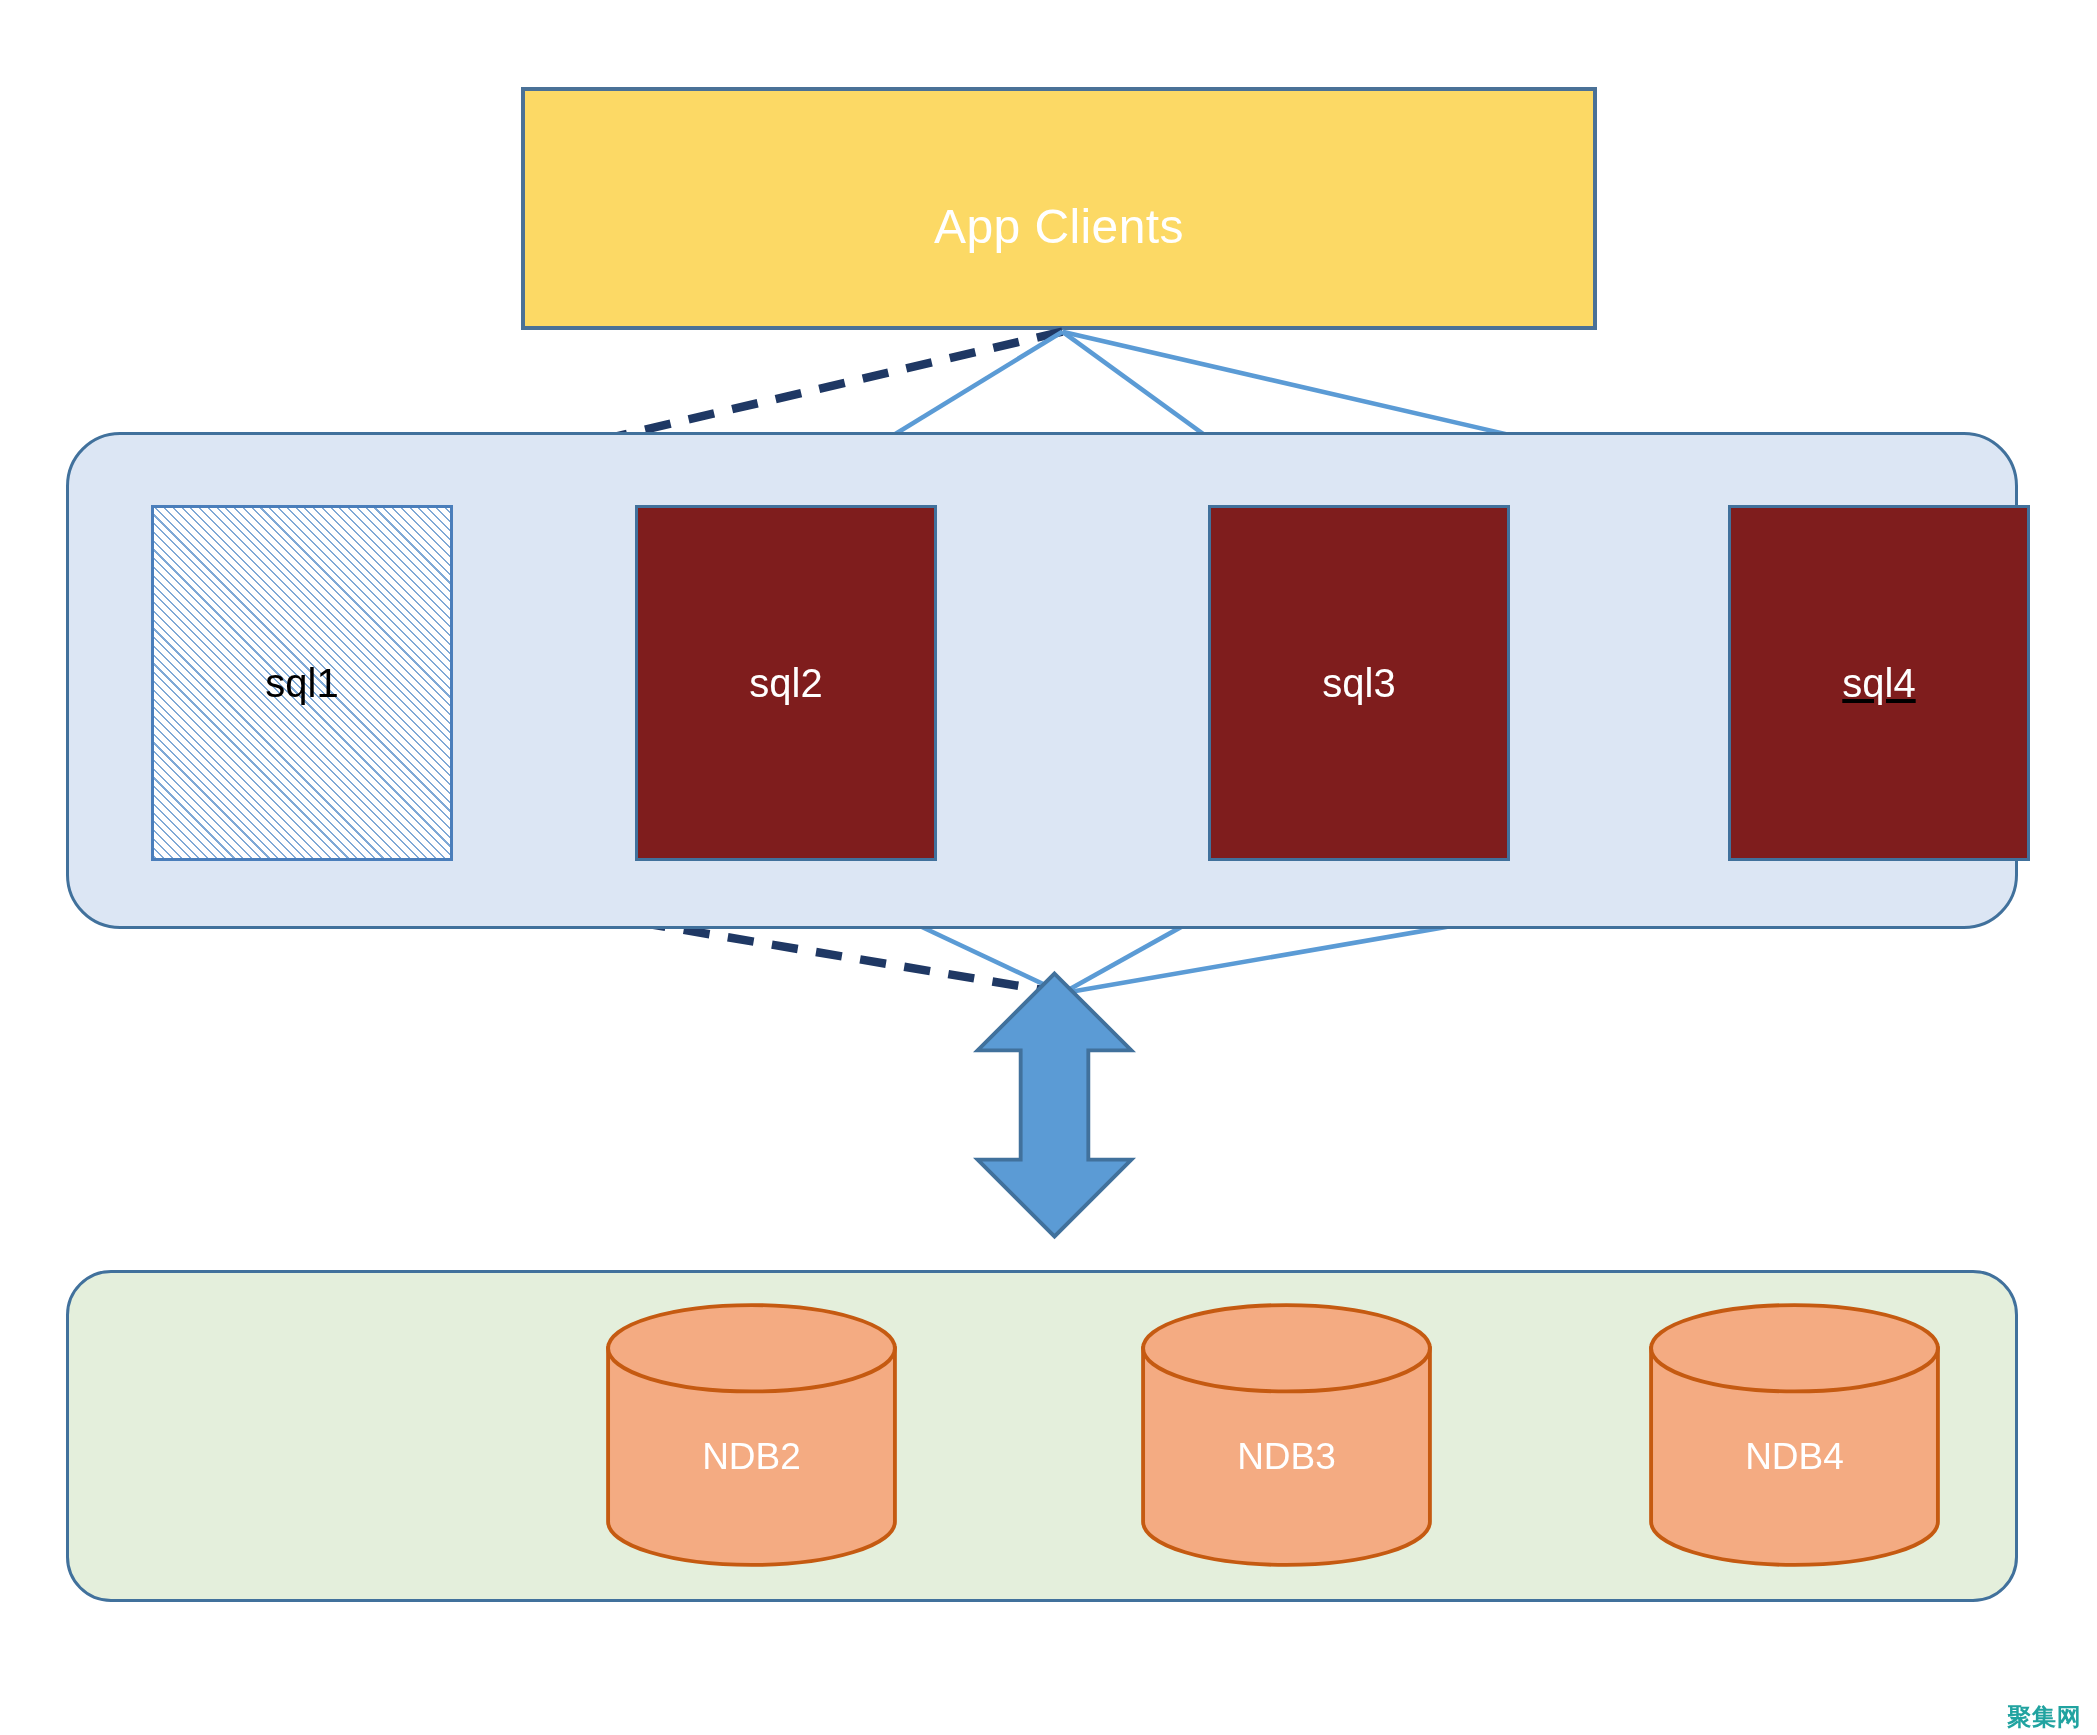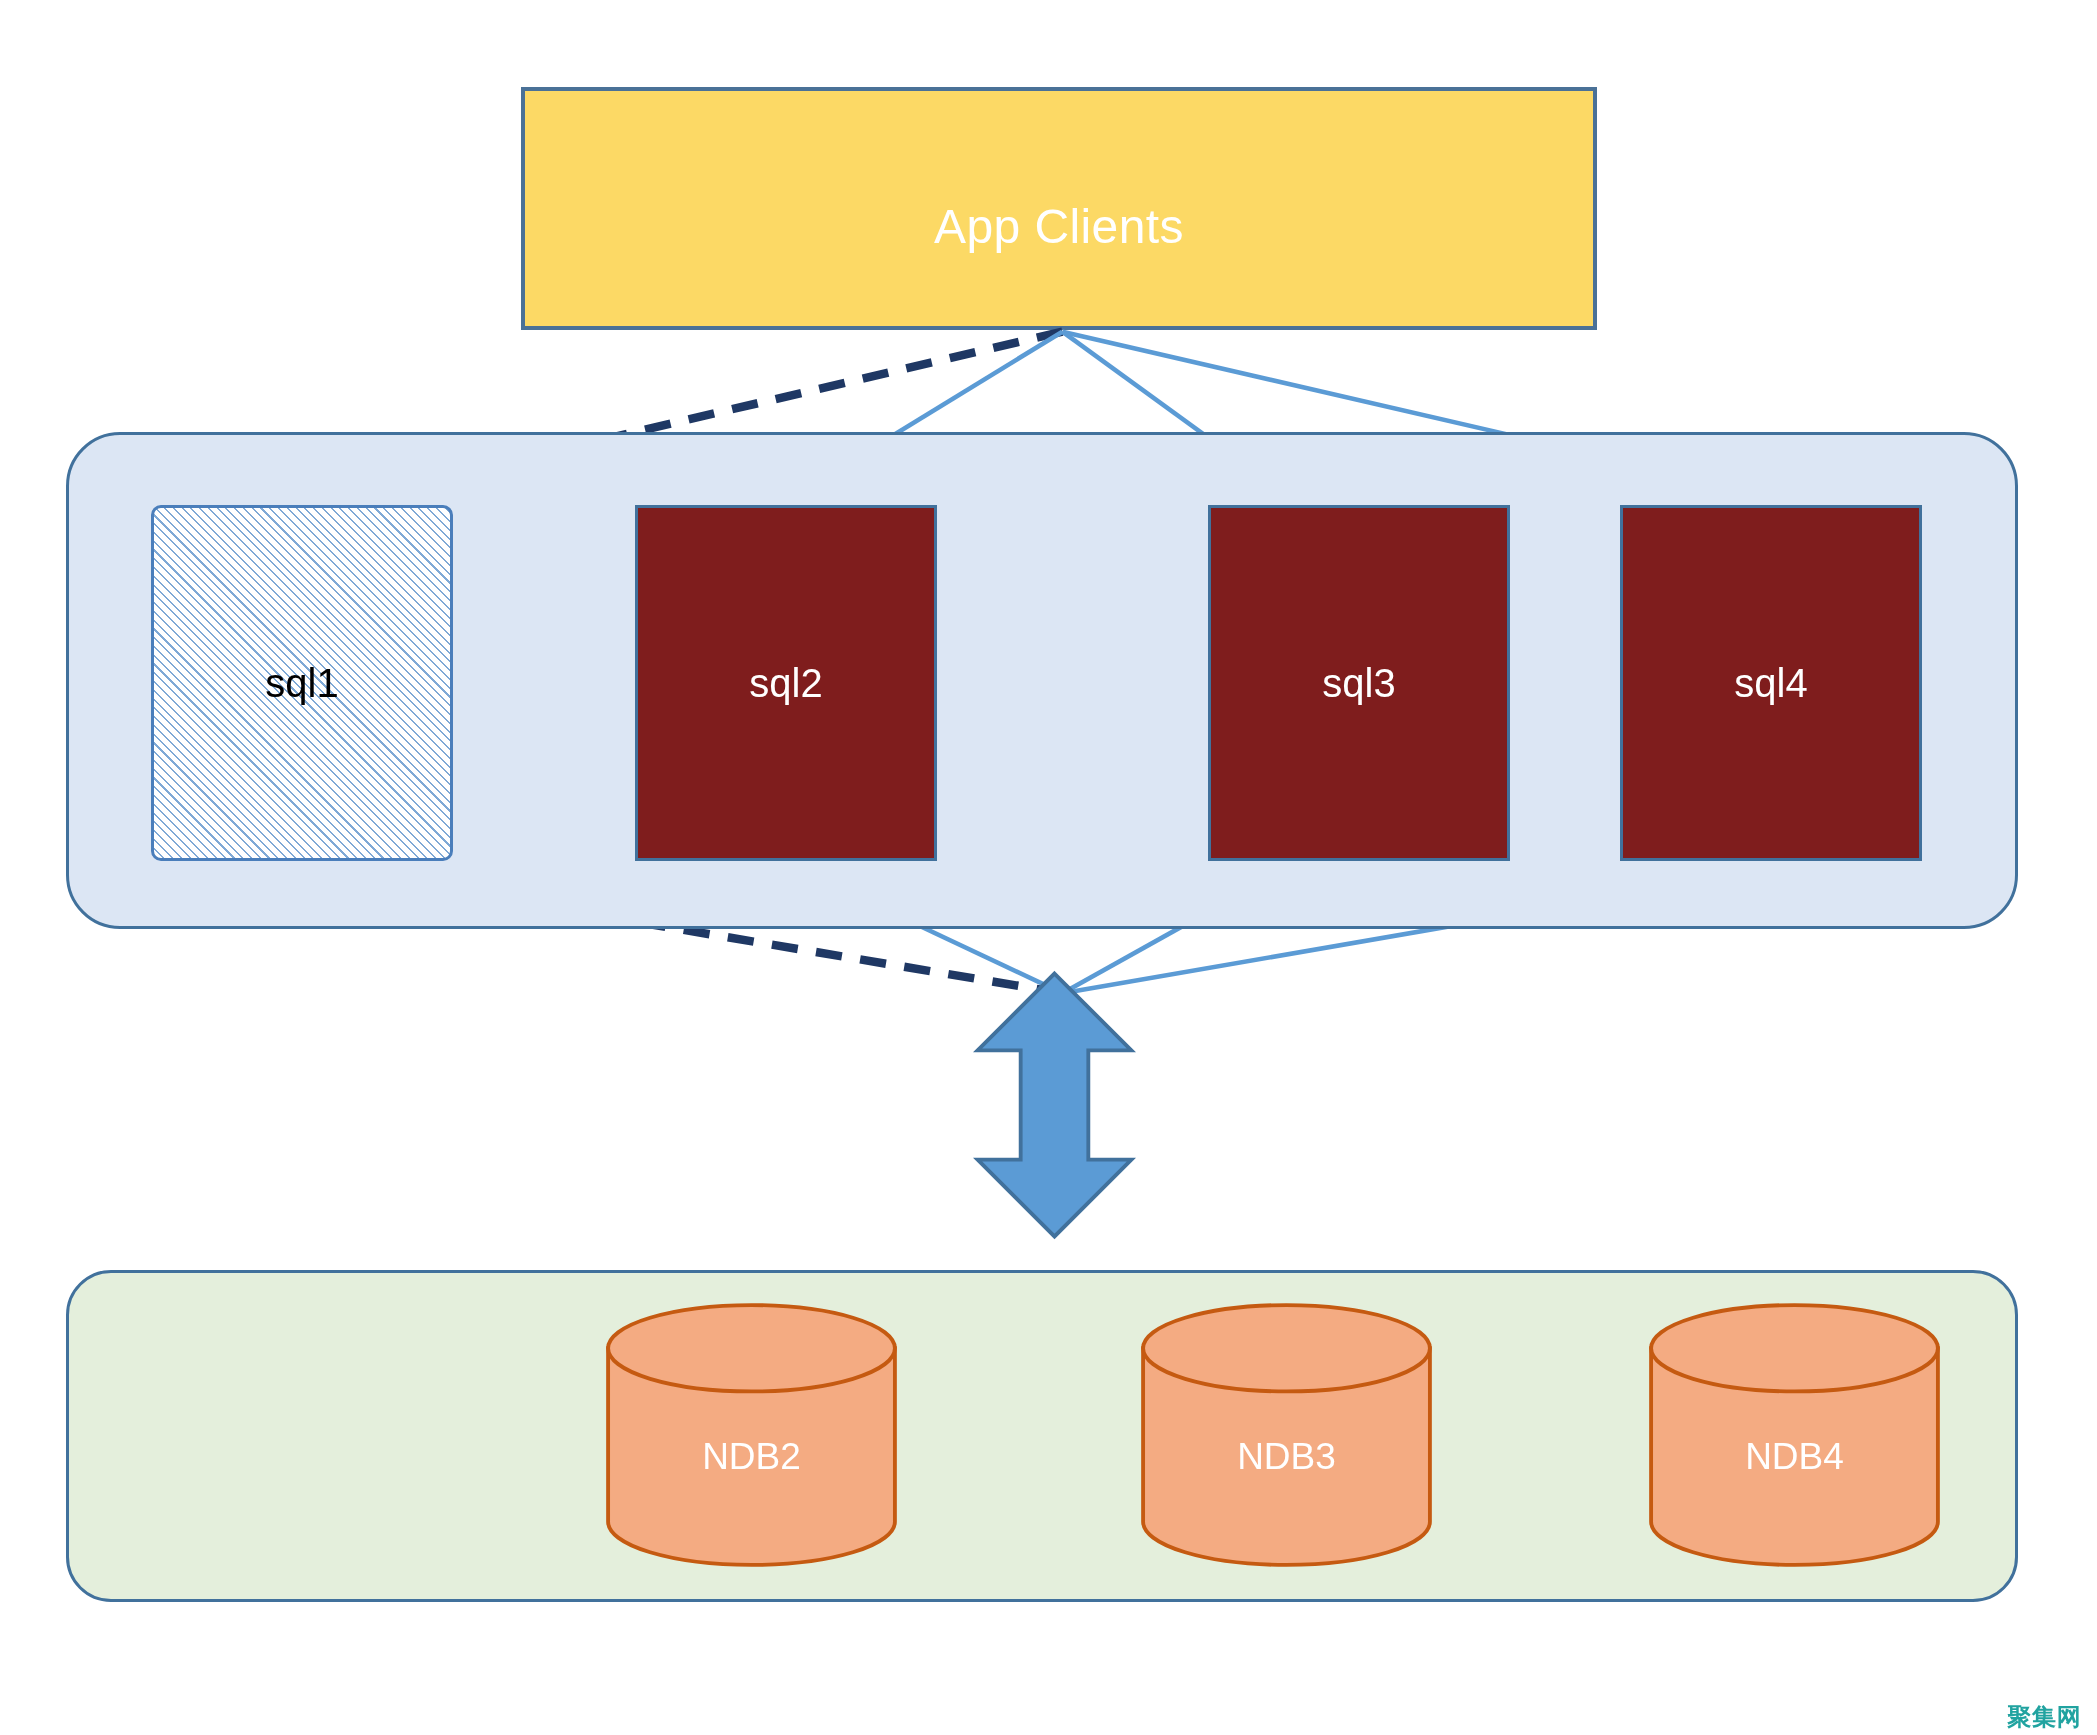--- a/index.html
+++ b/index.html
@@ -87,24 +87,24 @@
     background-color: #ffffff;
     background-image:
       repeating-linear-gradient(45deg,
         #7FA9D6 0px, #7FA9D6 1.5px,
         rgba(255,255,255,0) 1.5px, rgba(255,255,255,0) 6.2px);
     border-color: #4A7EBB;
   }
   .sql-node.hatched .sql-label {
     color: #000000;
   }
-  #sql1 { left: 151px; border-radius: 10px; }
+  #sql1 { left: 151px; }
   #sql2 { left: 635px; }
   #sql3 { left: 1208px; }
-  #sql4 { left: 1620px; }
+  #sql4 { left: 1728px; text-decoration: underline; }
 
   
   .ndb-node {
     position: absolute;
     top: 1302px;
     width: 293px;
     height: 266px;
   }
   #ndb1 { left: 158px; }
   #ndb2 { left: 605px; text-decoration: underline; }

